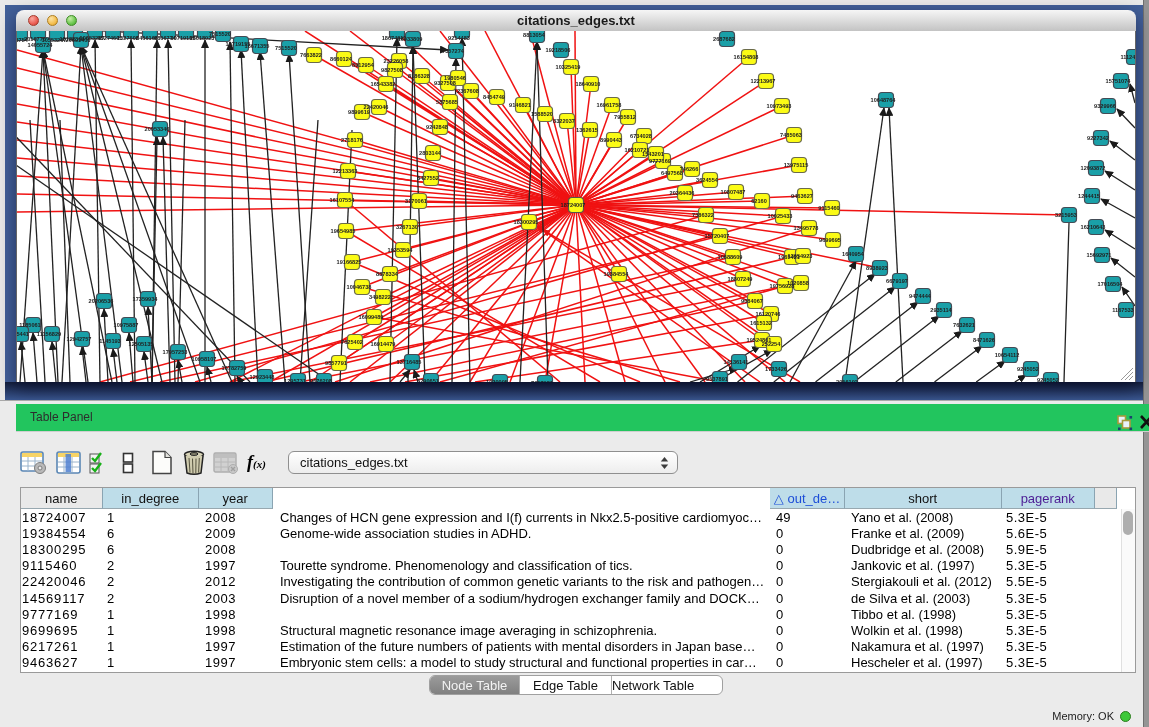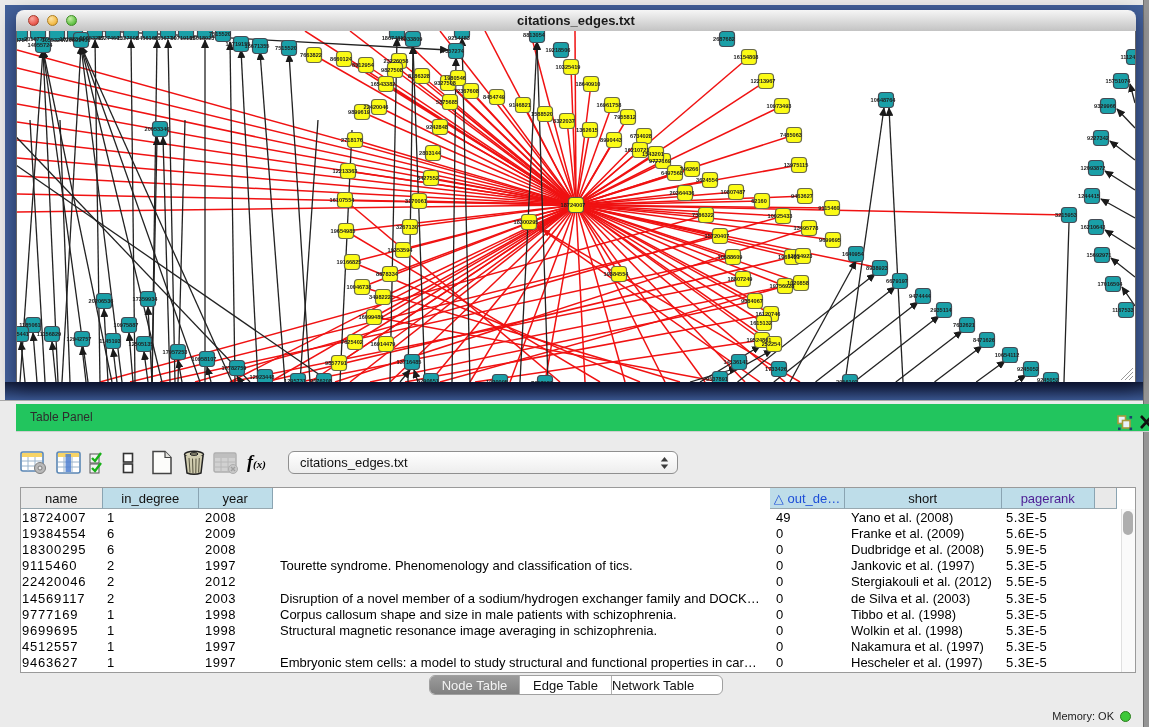--- a/index.html
+++ b/index.html
@@ -635,28 +635,30 @@
       <div style="position:absolute;left:81.5px;top:0;width:96.5px;height:21px;background:#bedde9;border-right:1px solid #8aa4b2;border-bottom:1px solid #98a8b0;box-sizing:border-box;text-align:center;line-height:21px;font-size:13px;color:#111;overflow:hidden">in_degree</div>
       <div style="position:absolute;left:178px;top:0;width:73.5px;height:21px;background:#bedde9;border-right:1px solid #8aa4b2;border-bottom:1px solid #98a8b0;box-sizing:border-box;text-align:center;line-height:21px;font-size:13px;color:#111;overflow:hidden">year</div>
       <div style="position:absolute;left:749px;top:0;width:75px;height:21px;background:#bedde9;border-right:1px solid #8aa4b2;border-bottom:1px solid #98a8b0;box-sizing:border-box;text-align:center;line-height:21px;font-size:13px;color:#1d4ed8;overflow:hidden">△ out_de…</div>
       <div style="position:absolute;left:824px;top:0;width:156.5px;height:21px;background:#bedde9;border-right:1px solid #8aa4b2;border-bottom:1px solid #98a8b0;box-sizing:border-box;text-align:center;line-height:21px;font-size:13px;color:#111;overflow:hidden">short</div>
       <div style="position:absolute;left:980.5px;top:0;width:93.5px;height:21px;background:#bedde9;border-right:1px solid #8aa4b2;border-bottom:1px solid #98a8b0;box-sizing:border-box;text-align:center;line-height:21px;font-size:13px;color:#4c1d95;overflow:hidden">pagerank</div>
       <div style="position:absolute;left:1074px;top:0;width:22px;height:21px;background:#e9e9e9;border-right:1px solid #8aa4b2;border-bottom:1px solid #98a8b0;box-sizing:border-box;text-align:center;line-height:21px;font-size:13px;color:#111;overflow:hidden"></div>
     <div style="position:absolute;left:0;top:21.5px;width:1100px;height:16px;font-size:13px;color:#000;white-space:nowrap">
         <span style="position:absolute;left:1px;letter-spacing:0.8px">18724007</span>
         <span style="position:absolute;left:86px">1</span>
         <span style="position:absolute;left:184px;letter-spacing:0.5px">2008</span>
+        <span style="position:absolute;left:259px">Changes of HCN gene expression and I(f) currents in Nkx2.5-positive cardiomyoc…</span>
         <span style="position:absolute;left:755px">49</span>
         <span style="position:absolute;left:830px">Yano et al. (2008)</span>
         <span style="position:absolute;left:985px;letter-spacing:0.5px">5.3E-5</span>
       </div>
       <div style="position:absolute;left:0;top:37.7px;width:1100px;height:16px;font-size:13px;color:#000;white-space:nowrap">
         <span style="position:absolute;left:1px;letter-spacing:0.8px">19384554</span>
         <span style="position:absolute;left:86px">6</span>
         <span style="position:absolute;left:184px;letter-spacing:0.5px">2009</span>
+        <span style="position:absolute;left:259px">Genome-wide association studies in ADHD.</span>
         <span style="position:absolute;left:755px">0</span>
         <span style="position:absolute;left:830px">Franke et al. (2009)</span>
         <span style="position:absolute;left:985px;letter-spacing:0.5px">5.6E-5</span>
       </div>
       <div style="position:absolute;left:0;top:53.9px;width:1100px;height:16px;font-size:13px;color:#000;white-space:nowrap">
         <span style="position:absolute;left:1px;letter-spacing:0.8px">18300295</span>
         <span style="position:absolute;left:86px">6</span>
         <span style="position:absolute;left:184px;letter-spacing:0.5px">2008</span>
         <span style="position:absolute;left:755px">0</span>
         <span style="position:absolute;left:830px">Dudbridge et al. (2008)</span>
@@ -668,55 +670,56 @@
         <span style="position:absolute;left:184px;letter-spacing:0.5px">1997</span>
         <span style="position:absolute;left:259px">Tourette syndrome. Phenomenology and classification of tics.</span>
         <span style="position:absolute;left:755px">0</span>
         <span style="position:absolute;left:830px">Jankovic et al. (1997)</span>
         <span style="position:absolute;left:985px;letter-spacing:0.5px">5.3E-5</span>
       </div>
       <div style="position:absolute;left:0;top:86.3px;width:1100px;height:16px;font-size:13px;color:#000;white-space:nowrap">
         <span style="position:absolute;left:1px;letter-spacing:0.8px">22420046</span>
         <span style="position:absolute;left:86px">2</span>
         <span style="position:absolute;left:184px;letter-spacing:0.5px">2012</span>
+        <span style="position:absolute;left:259px">Investigating the contribution of common genetic variants to the risk and pathogen…</span>
         <span style="position:absolute;left:755px">0</span>
         <span style="position:absolute;left:830px">Stergiakouli et al. (2012)</span>
         <span style="position:absolute;left:985px;letter-spacing:0.5px">5.5E-5</span>
       </div>
       <div style="position:absolute;left:0;top:102.5px;width:1100px;height:16px;font-size:13px;color:#000;white-space:nowrap">
         <span style="position:absolute;left:1px;letter-spacing:0.8px">14569117</span>
         <span style="position:absolute;left:86px">2</span>
         <span style="position:absolute;left:184px;letter-spacing:0.5px">2003</span>
         <span style="position:absolute;left:259px">Disruption of a novel member of a sodium/hydrogen exchanger family and DOCK…</span>
         <span style="position:absolute;left:755px">0</span>
         <span style="position:absolute;left:830px">de Silva et al. (2003)</span>
         <span style="position:absolute;left:985px;letter-spacing:0.5px">5.3E-5</span>
       </div>
       <div style="position:absolute;left:0;top:118.7px;width:1100px;height:16px;font-size:13px;color:#000;white-space:nowrap">
         <span style="position:absolute;left:1px;letter-spacing:0.8px">9777169</span>
         <span style="position:absolute;left:86px">1</span>
         <span style="position:absolute;left:184px;letter-spacing:0.5px">1998</span>
-        <span style="position:absolute;left:259px">Corpus callosum shape and size in male patients with schizophrenia.</span>
         <span style="position:absolute;left:755px">0</span>
         <span style="position:absolute;left:830px">Tibbo et al. (1998)</span>
         <span style="position:absolute;left:985px;letter-spacing:0.5px">5.3E-5</span>
       </div>
       <div style="position:absolute;left:0;top:134.9px;width:1100px;height:16px;font-size:13px;color:#000;white-space:nowrap">
         <span style="position:absolute;left:1px;letter-spacing:0.8px">9699695</span>
         <span style="position:absolute;left:86px">1</span>
         <span style="position:absolute;left:184px;letter-spacing:0.5px">1998</span>
         <span style="position:absolute;left:259px">Structural magnetic resonance image averaging in schizophrenia.</span>
         <span style="position:absolute;left:755px">0</span>
         <span style="position:absolute;left:830px">Wolkin et al. (1998)</span>
         <span style="position:absolute;left:985px;letter-spacing:0.5px">5.3E-5</span>
       </div>
       <div style="position:absolute;left:0;top:151.1px;width:1100px;height:16px;font-size:13px;color:#000;white-space:nowrap">
-        <span style="position:absolute;left:1px;letter-spacing:0.8px">4512557</span>
+        <span style="position:absolute;left:1px;letter-spacing:0.8px">6217261</span>
         <span style="position:absolute;left:86px">1</span>
         <span style="position:absolute;left:184px;letter-spacing:0.5px">1997</span>
+        <span style="position:absolute;left:259px">Estimation of the future numbers of patients with mental disorders in Japan base…</span>
         <span style="position:absolute;left:755px">0</span>
         <span style="position:absolute;left:830px">Nakamura et al. (1997)</span>
         <span style="position:absolute;left:985px;letter-spacing:0.5px">5.3E-5</span>
       </div>
       <div style="position:absolute;left:0;top:167.3px;width:1100px;height:16px;font-size:13px;color:#000;white-space:nowrap">
         <span style="position:absolute;left:1px;letter-spacing:0.8px">9463627</span>
         <span style="position:absolute;left:86px">1</span>
         <span style="position:absolute;left:184px;letter-spacing:0.5px">1997</span>
         <span style="position:absolute;left:259px">Embryonic stem cells: a model to study structural and functional properties in car…</span>
         <span style="position:absolute;left:755px">0</span>

